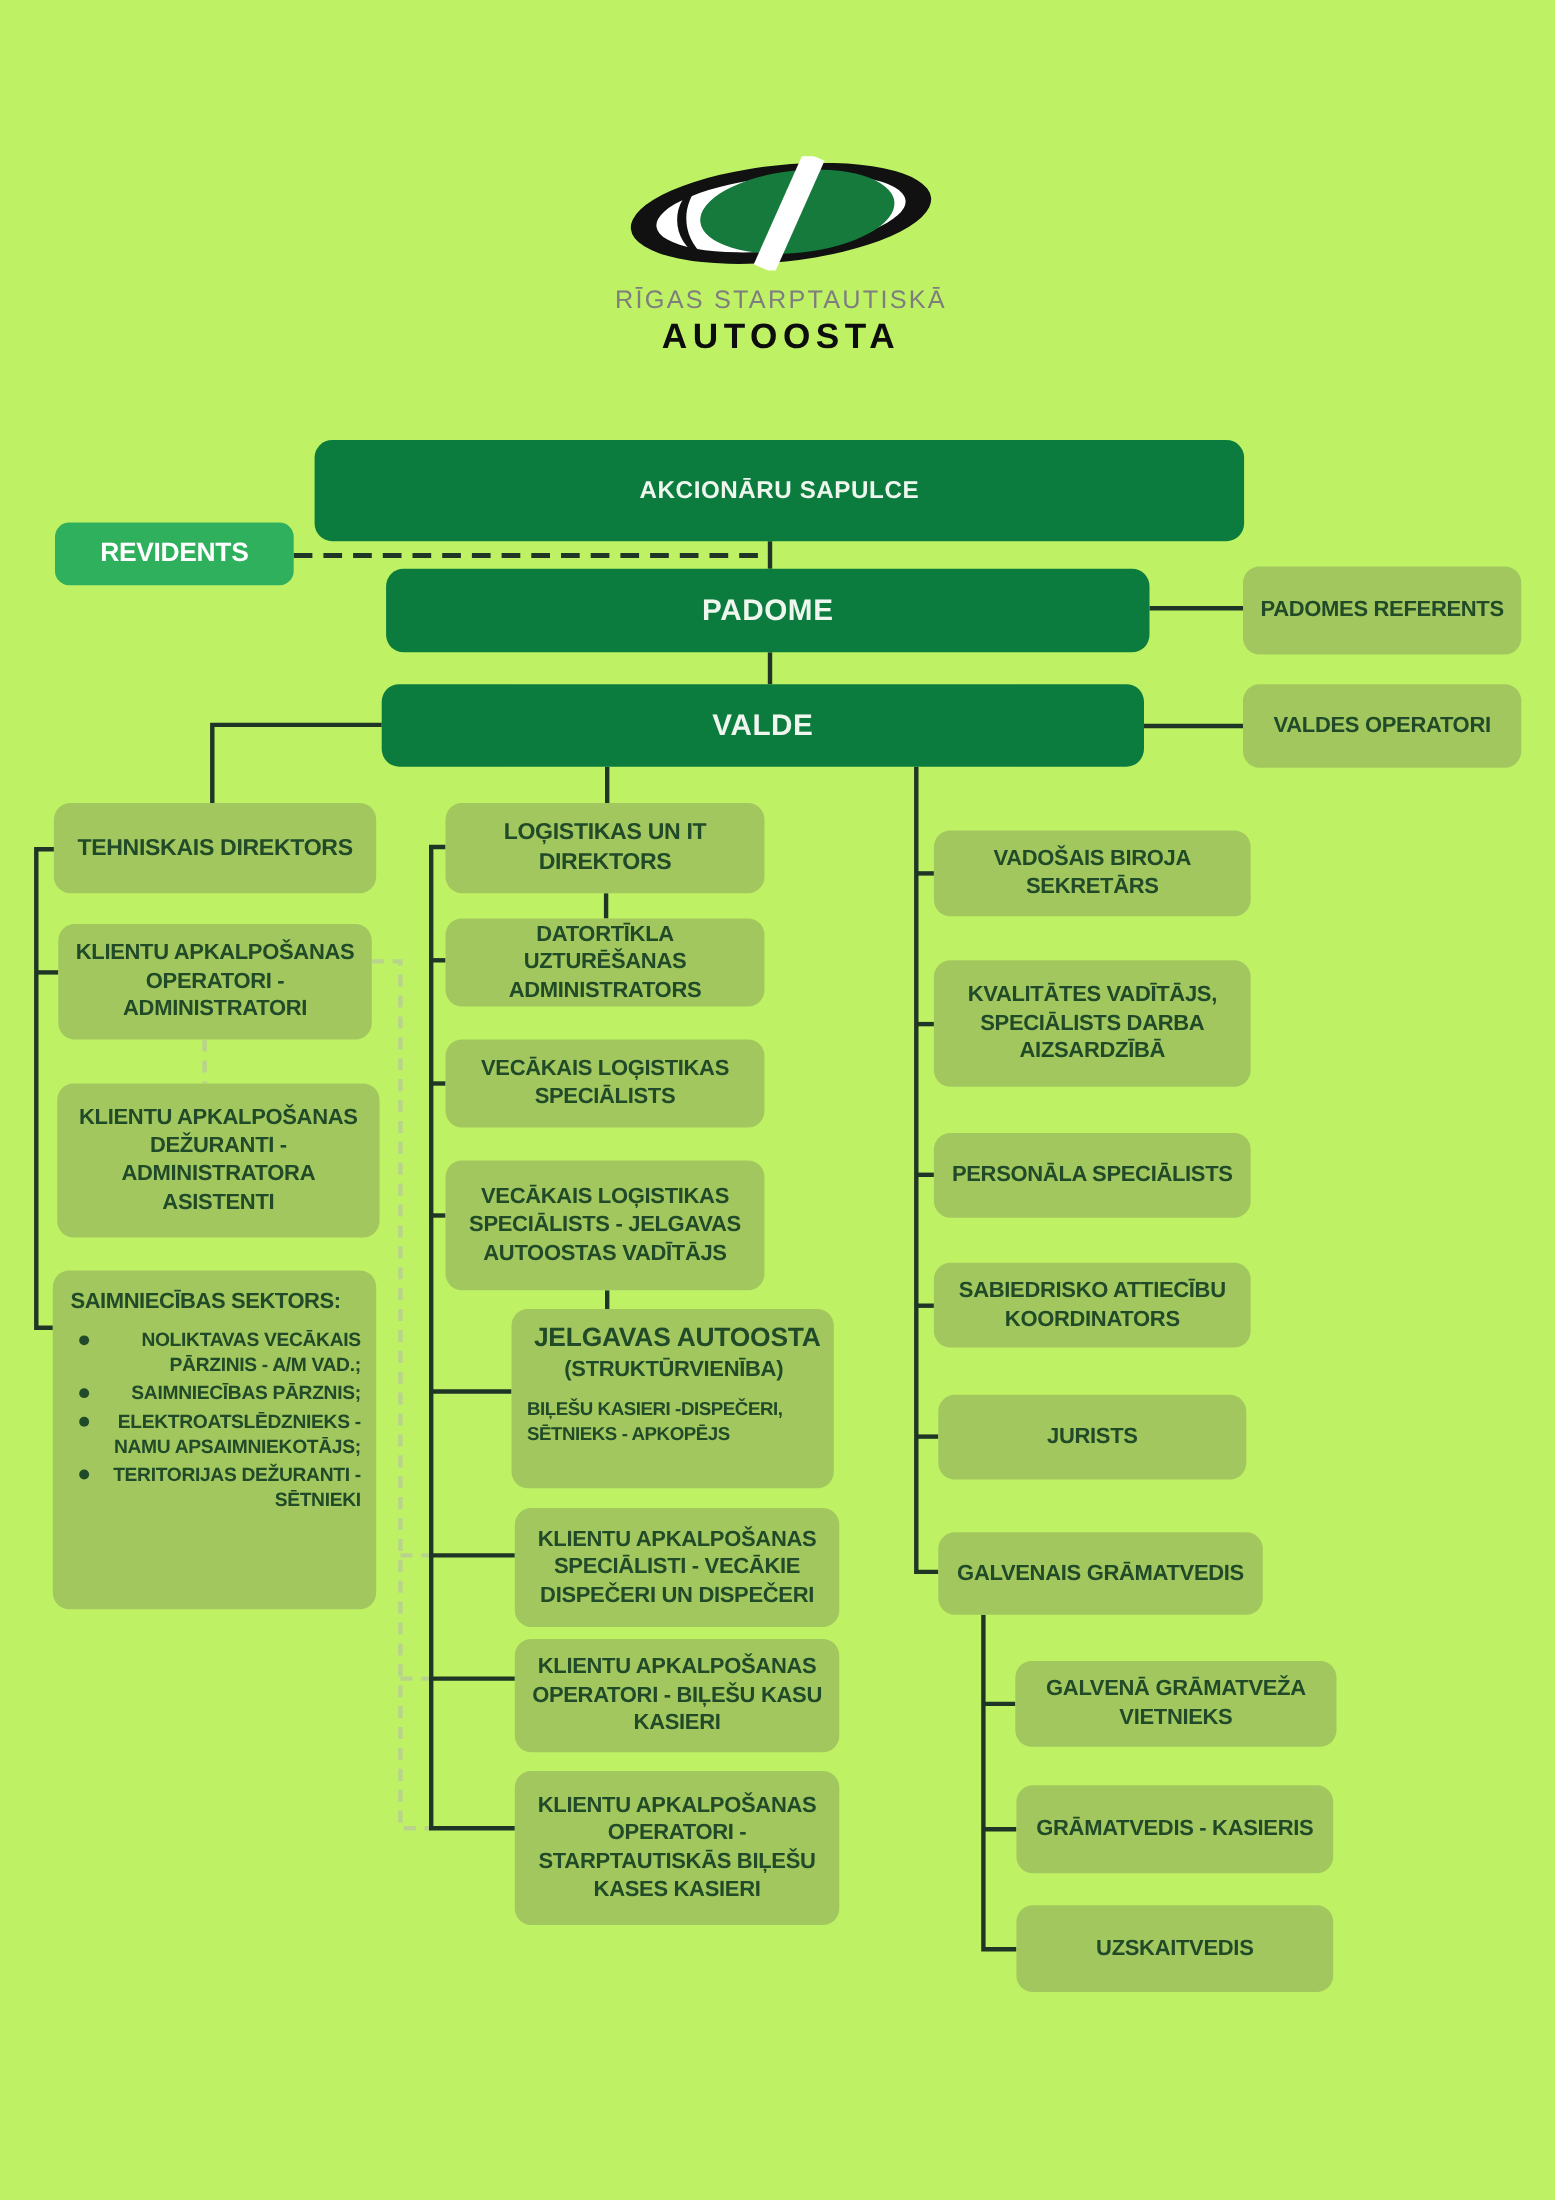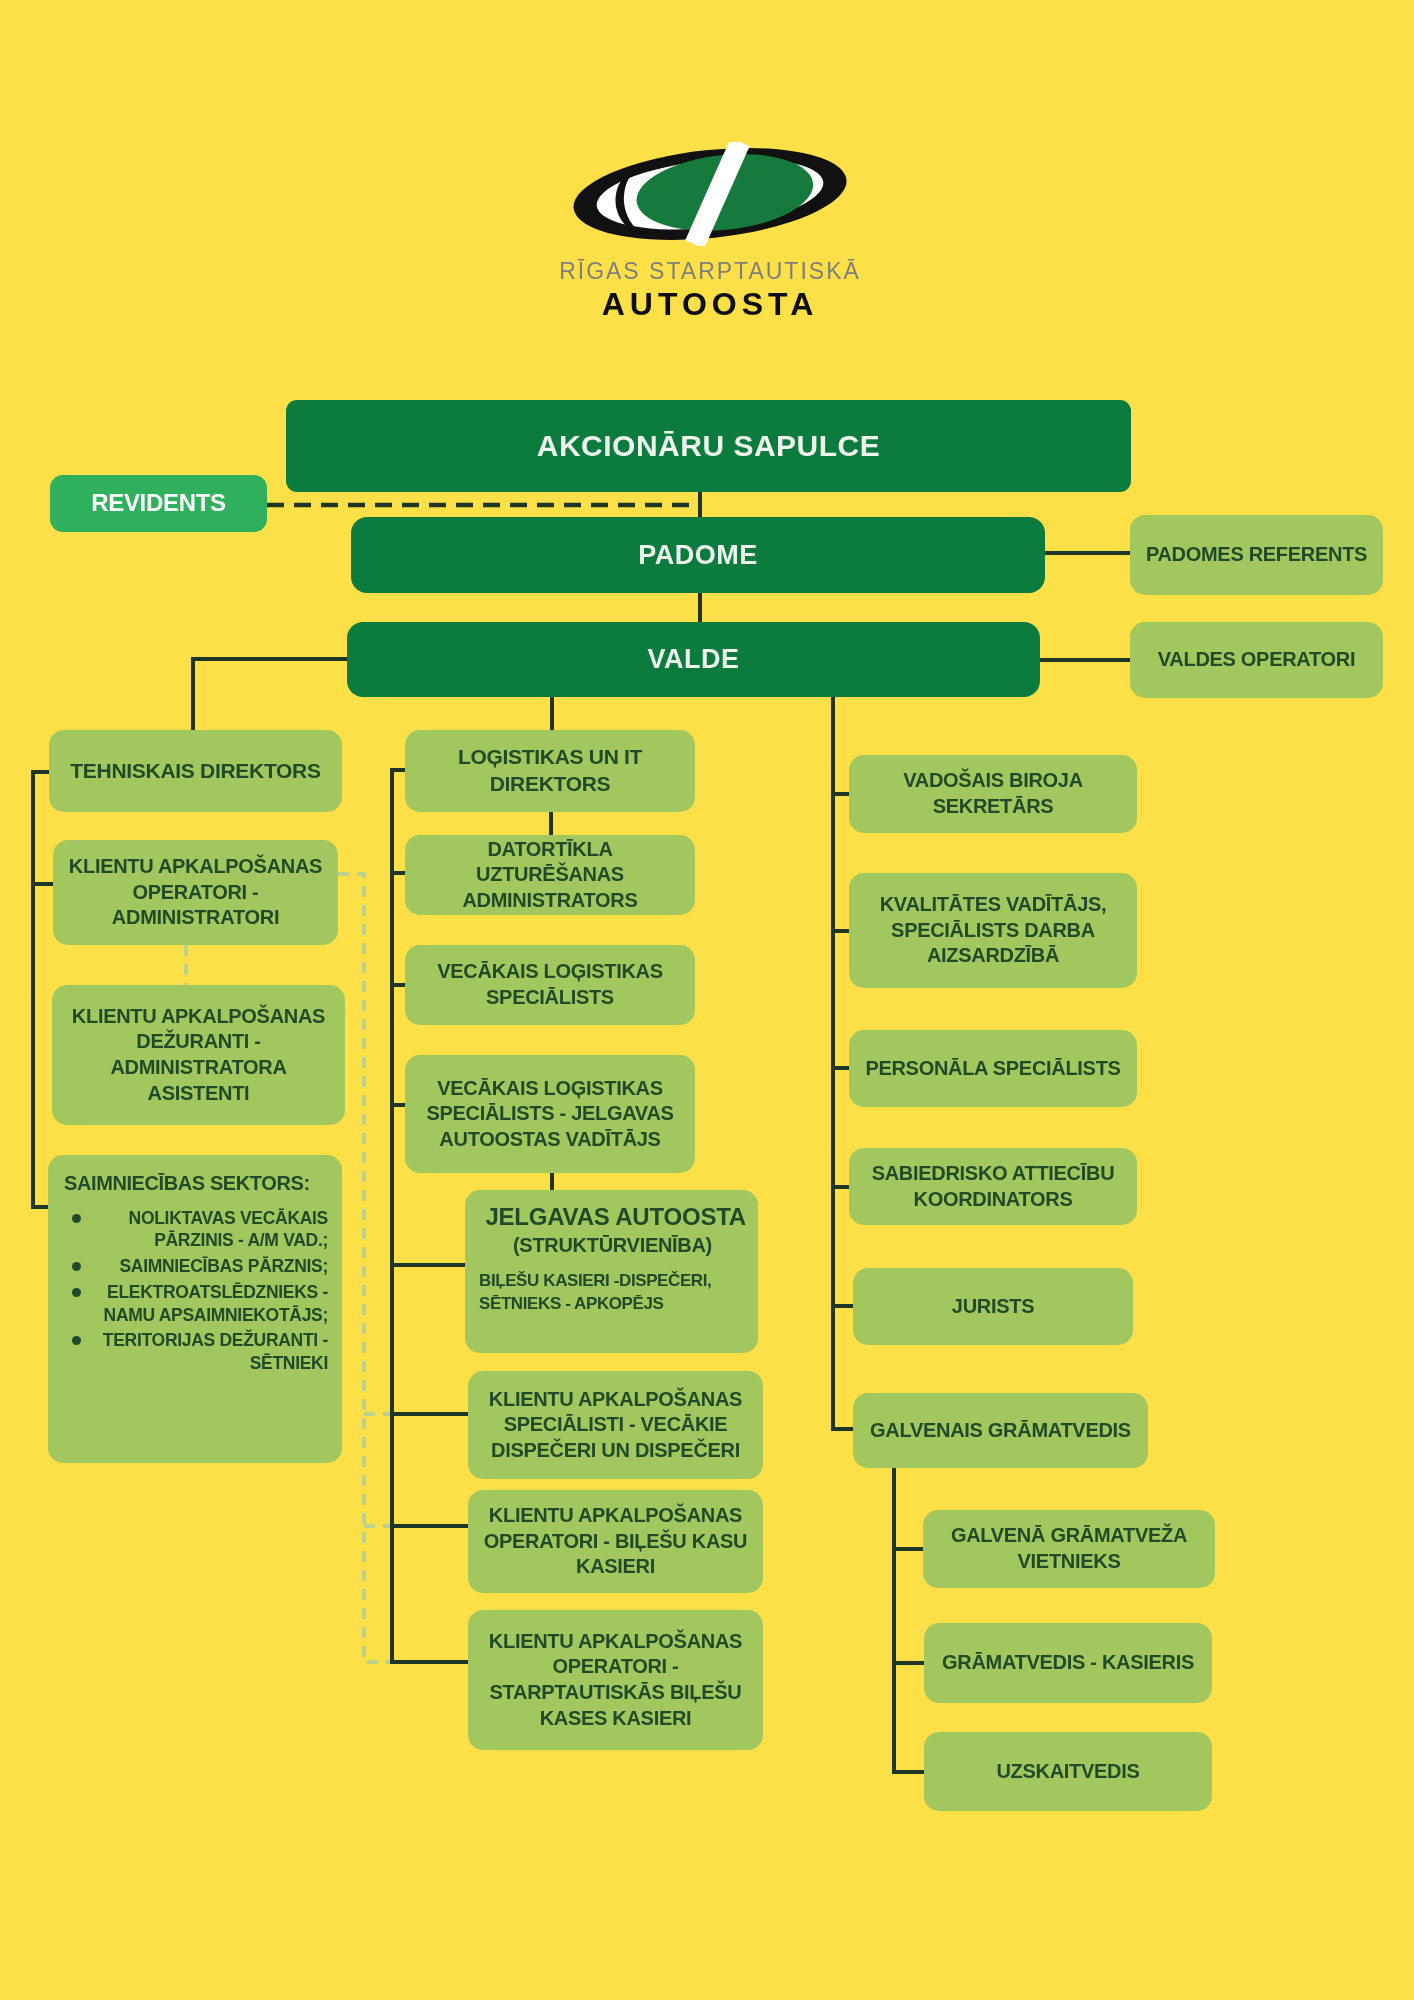--- a/index.html
+++ b/index.html
@@ -1,29 +1,29 @@
 <!DOCTYPE html>
 <html><head>
 <meta charset="utf-8">
 <style>
   html,body{margin:0;padding:0;background:#ffffff;}
   #stage{
-    position:relative;width:1414px;height:2000px;background:#fde047;overflow:hidden;
+    position:relative;width:1414px;height:2000px;background:#bef264;overflow:hidden;
     font-family:"Liberation Sans", sans-serif;
   }
   #connectors{position:absolute;left:0;top:0;width:1414px;height:2000px;}
   .box{
     position:absolute;display:flex;flex-direction:column;align-items:center;justify-content:center;
     text-align:center;box-sizing:border-box;border-radius:16px;padding:6px 10px;
     font-weight:bold;letter-spacing:-0.3px;line-height:1.28;
   }
   .dark{background:#0b7c3e;color:#eef6ee;font-size:27px;letter-spacing:0.5px;}
   .bright{background:#2eb05c;color:#ffffff;font-size:24px;border-radius:13px;}
   .light{background:#a2c75f;color:#204a28;font-size:20px;border-radius:15px;}
-  .fs30{font-size:30px;border-radius:11px;}
+  .fs30{font-size:22px;}
   .fs21{font-size:21px;}
   .leftbox{align-items:flex-start;text-align:left;justify-content:flex-start;}
   
   .sector{padding:16px 14px 10px 16px;}
   .sector .sector-title{font-size:20px;letter-spacing:-0.4px;}
   .sector ul{margin:10px 0 0 0;padding:0 0 0 32px;list-style:none;text-align:right;}
   .sector li{position:relative;font-size:17.5px;line-height:1.3;margin:0 0 3px 0;letter-spacing:-0.3px;}
   .sector li::before{content:"";position:absolute;left:-24px;top:7px;width:9px;height:9px;border-radius:50%;background:#204a28;}
   
   .jelgavas{padding:12px 12px 10px 14px;justify-content:flex-start;}

